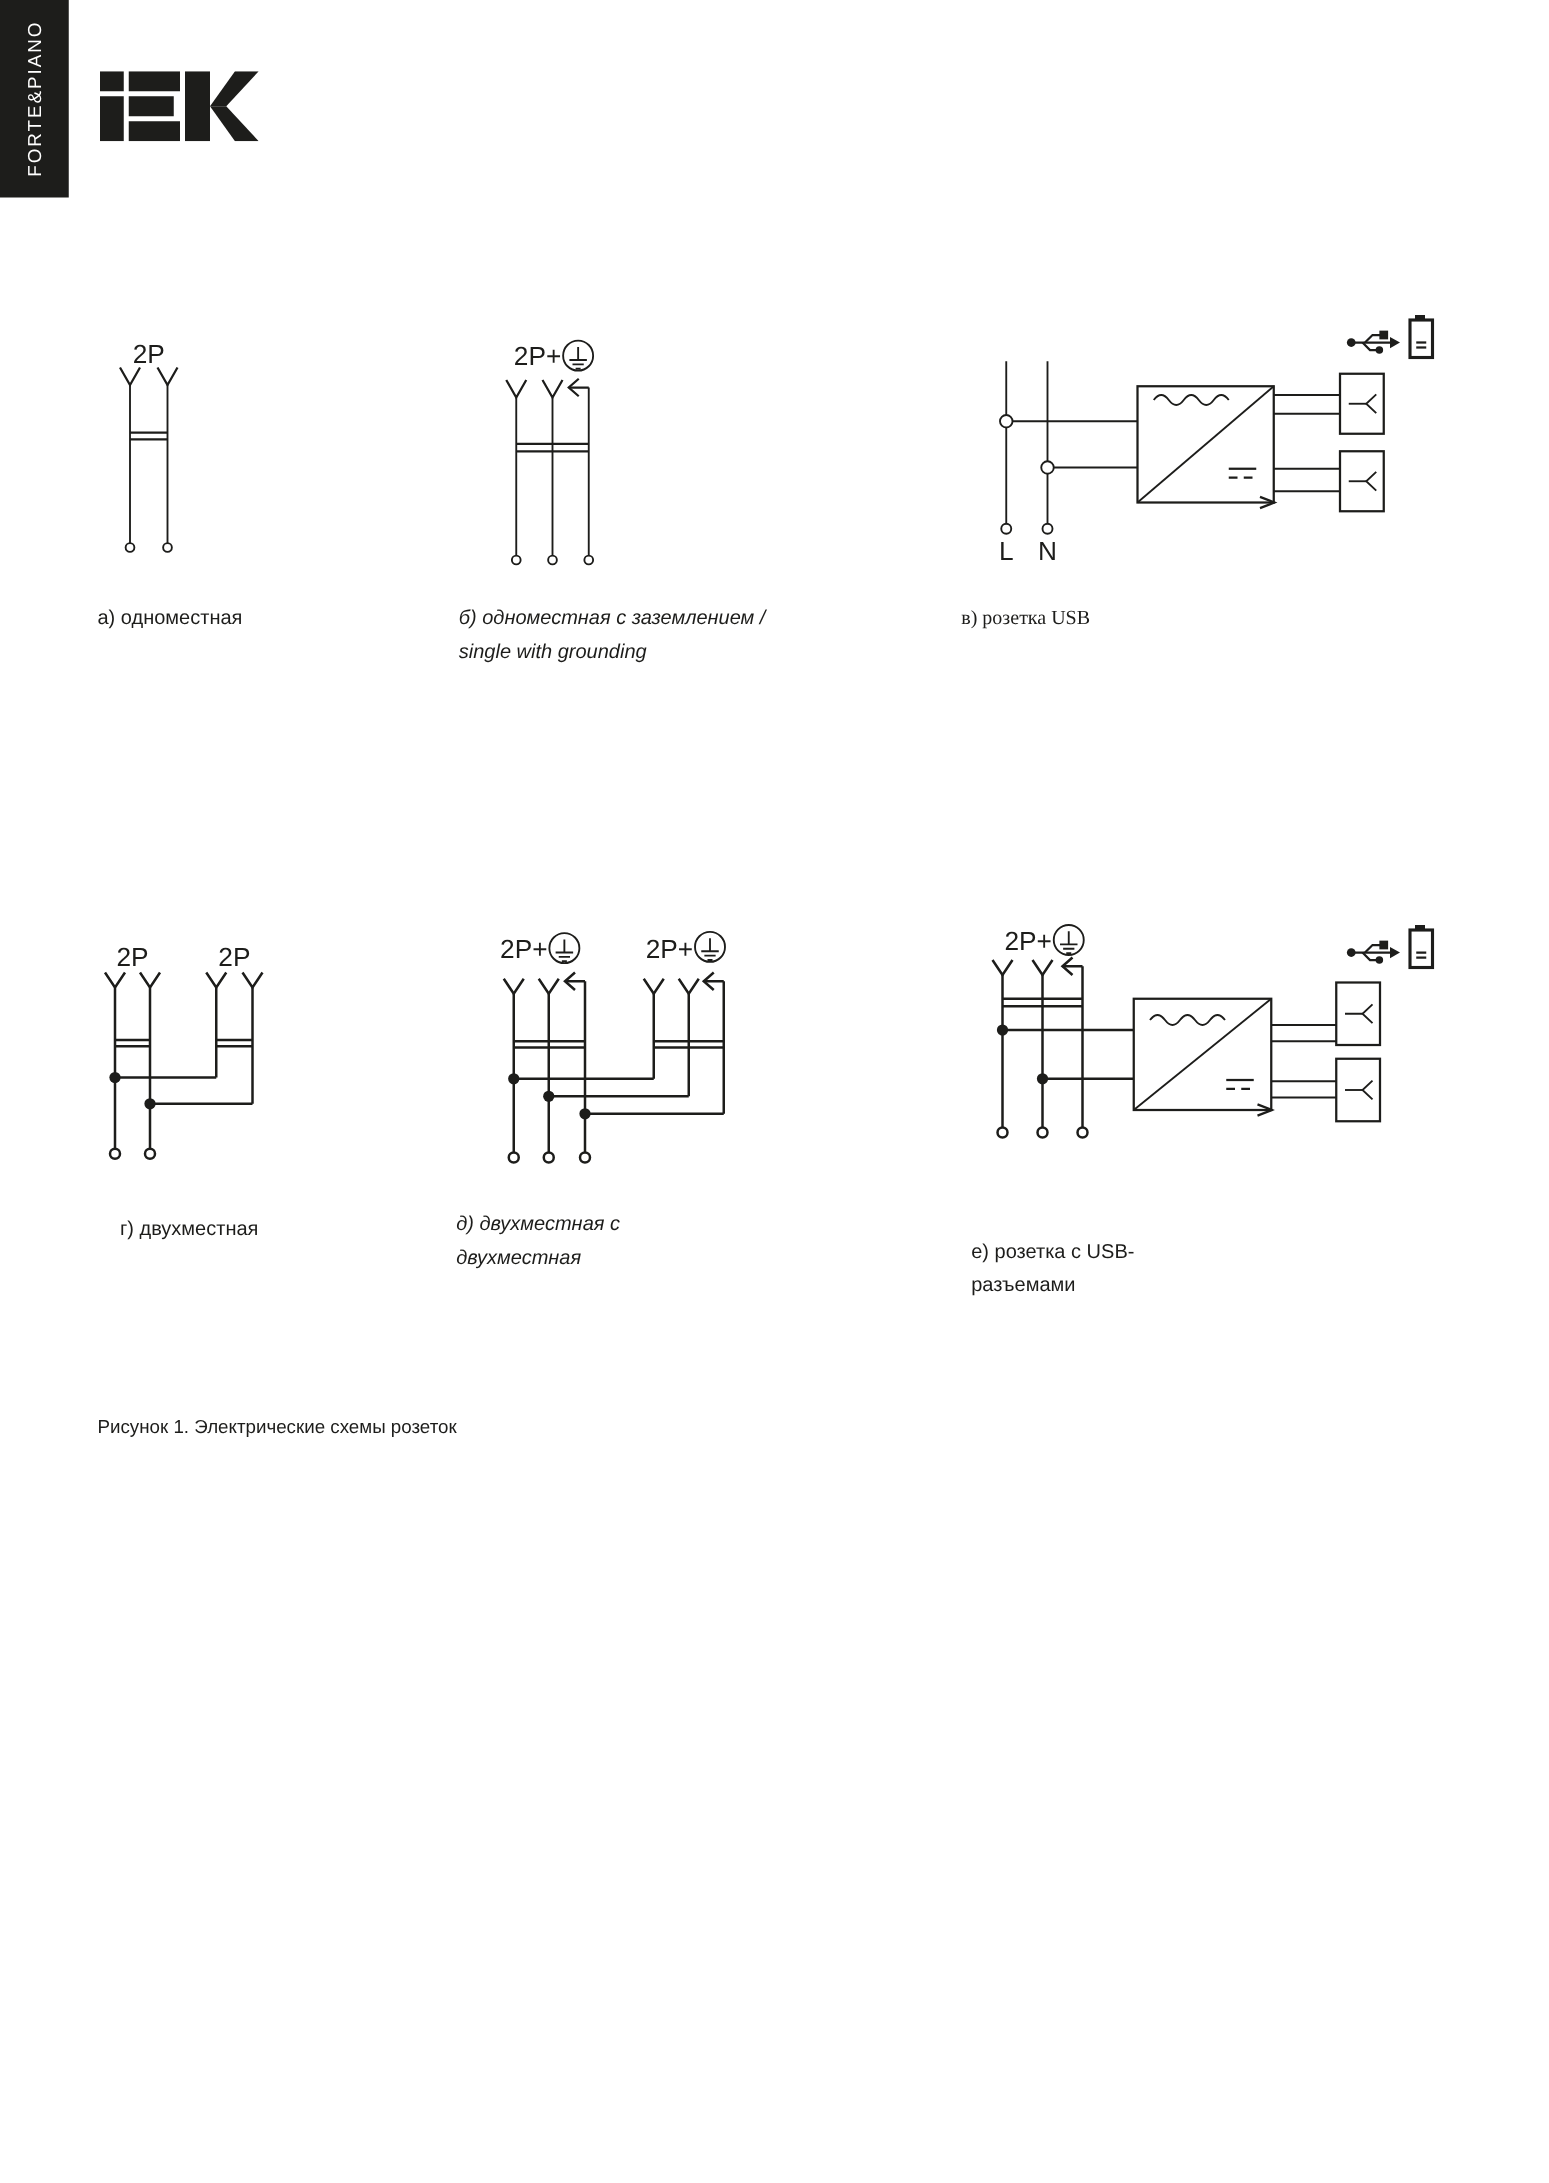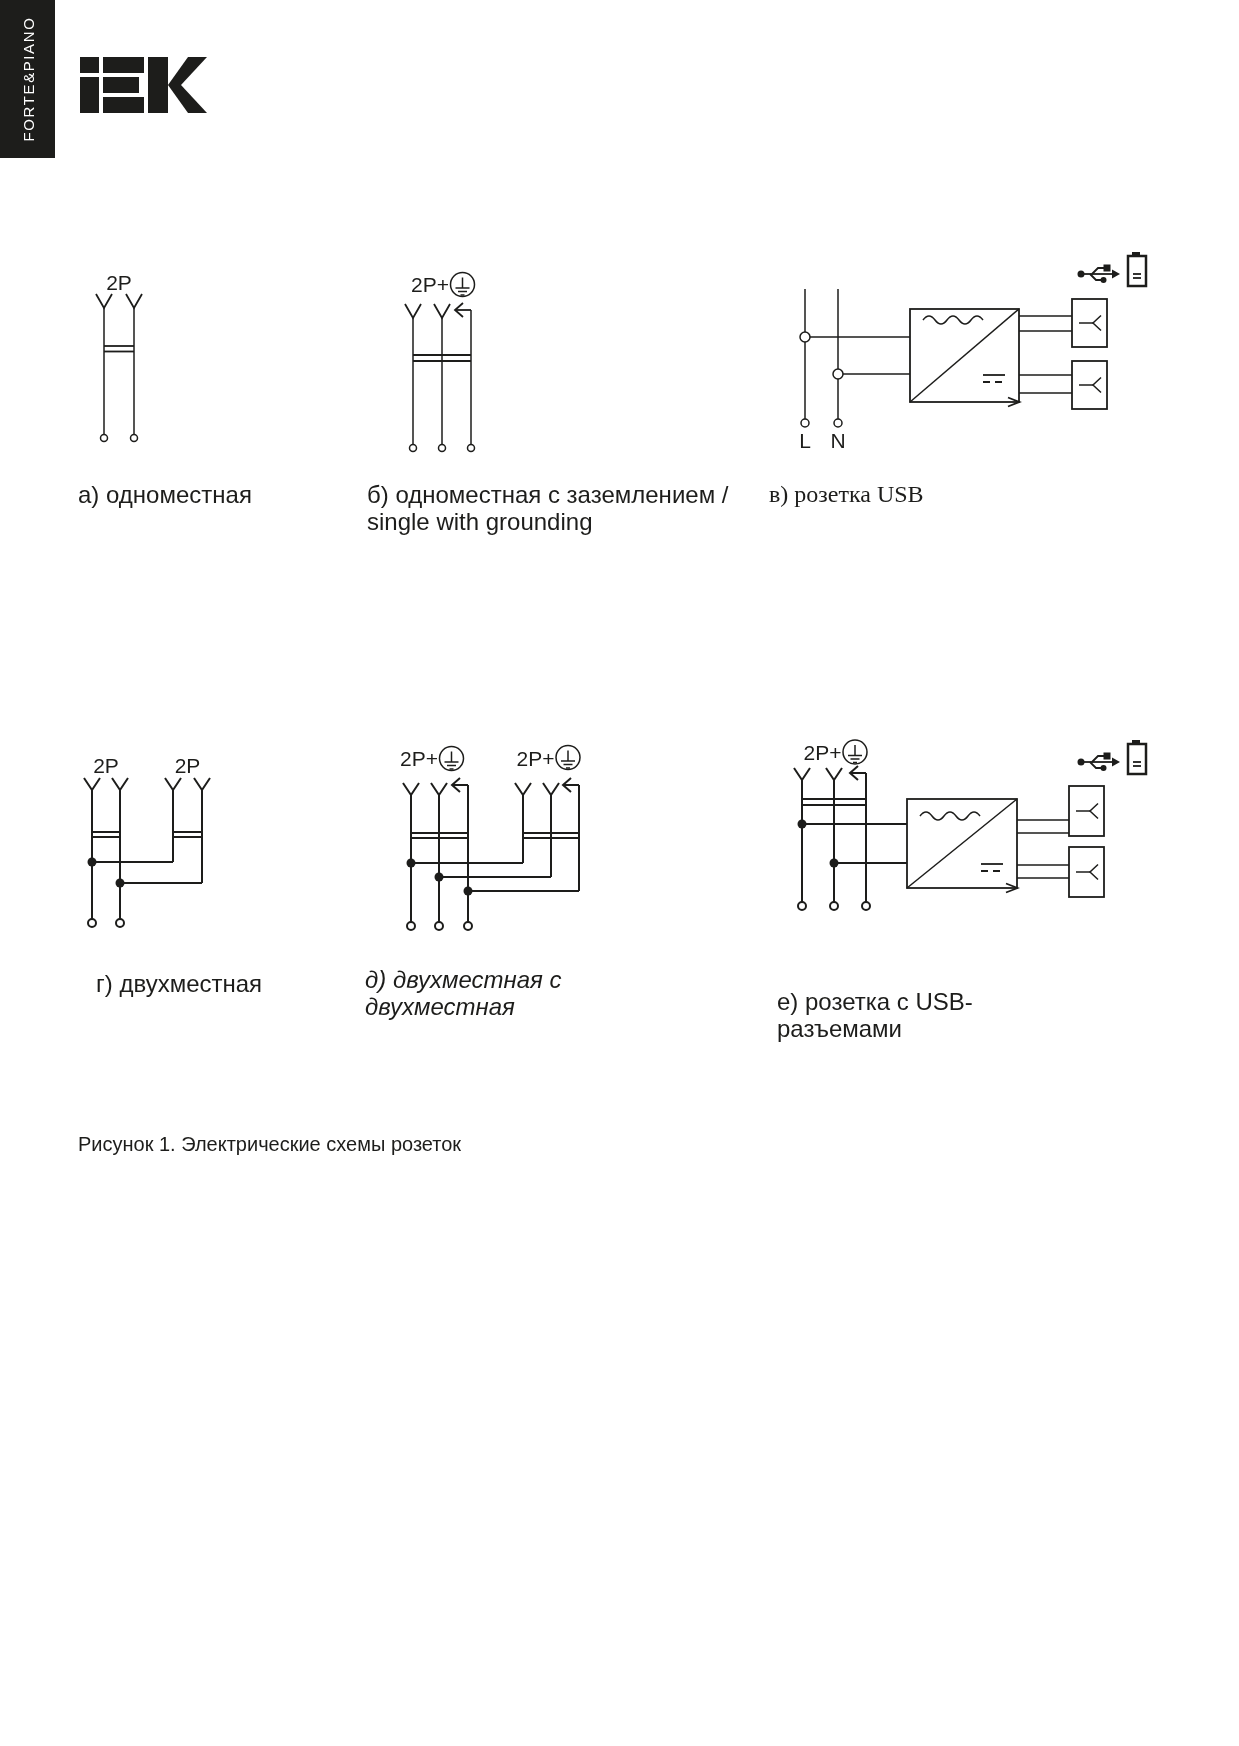--- a/index.html
+++ b/index.html
@@ -20,23 +20,23 @@
   .diagram line, .diagram path, .diagram polyline { stroke:#1d1d1b; fill:none; stroke-linecap:butt; }
   .s15 { stroke-width:1.5; }
   .s18 { stroke-width:1.8; }
   .s2  { stroke-width:2; }
   .term  { fill:#ffffff; stroke:#1d1d1b; stroke-width:1.5; }
   .term2 { fill:#ffffff; stroke:#1d1d1b; stroke-width:2; }
   .dot   { fill:#1d1d1b; stroke:none; }
   .fill  { fill:#1d1d1b; stroke:none; }
   .lbl   { font-family:"Liberation Sans", sans-serif; font-size:21px; fill:#1d1d1b; stroke:none; }
   .cap {
-    position:absolute; font-size:24px; line-height:27px; color:#1d1d1b; white-space:nowrap;
+    position:absolute; font-size:16px; line-height:27px; color:#1d1d1b; white-space:nowrap;
   }
-  .figure-caption { position:absolute; left:78px; top:1133px; font-size:20px; color:#1d1d1b; }
+  .figure-caption { position:absolute; left:78px; top:1133px; font-size:15px; color:#1d1d1b; }
 </style>
 </head>
 <body>
 
 <div class="brand-bar">
   <span class="brand-text">FORTE&amp;PIANO</span>
 </div>
 
 <svg class="logo" width="127" height="56" viewBox="0 0 127 56">
   <rect class="fill" x="0" y="0" width="19" height="16"></rect>
@@ -303,21 +303,21 @@
   </g>
   <g transform="translate(381,47)">
     <rect class="fill" x="51" y="-22" width="8" height="4"></rect>
     <rect x="47" y="-18" width="18" height="30" fill="none" stroke="#1d1d1b" stroke-width="2.5"></rect>
     <line class="s18" x1="52" y1="0" x2="60" y2="0"></line>
     <line class="s18" x1="52" y1="4" x2="60" y2="4"></line>
   </g>
 </svg>
 
 <div class="cap" style="left:78px; top:481px;">а) одноместная</div>
-<div class="cap" style="left:367px; top:481px;">
+<div class="cap" style="left:367px; top:481px;font-style:italic;">
   <div>б) одноместная с заземлением /</div>
   <div>single with grounding</div>
 </div>
 <div class="cap" style="left:769px; top:481px;font-family:Liberation Serif, serif;">в) розетка USB</div>
 <div class="cap" style="left:96px; top:970px;">г) двухместная</div>
 <div class="cap" style="left:365px; top:966px;font-style:italic;">
   <div>д) двухместная с</div>
   <div>двухместная</div>
 </div>
 <div class="cap" style="left:777px; top:966px;margin-top:22px;">

